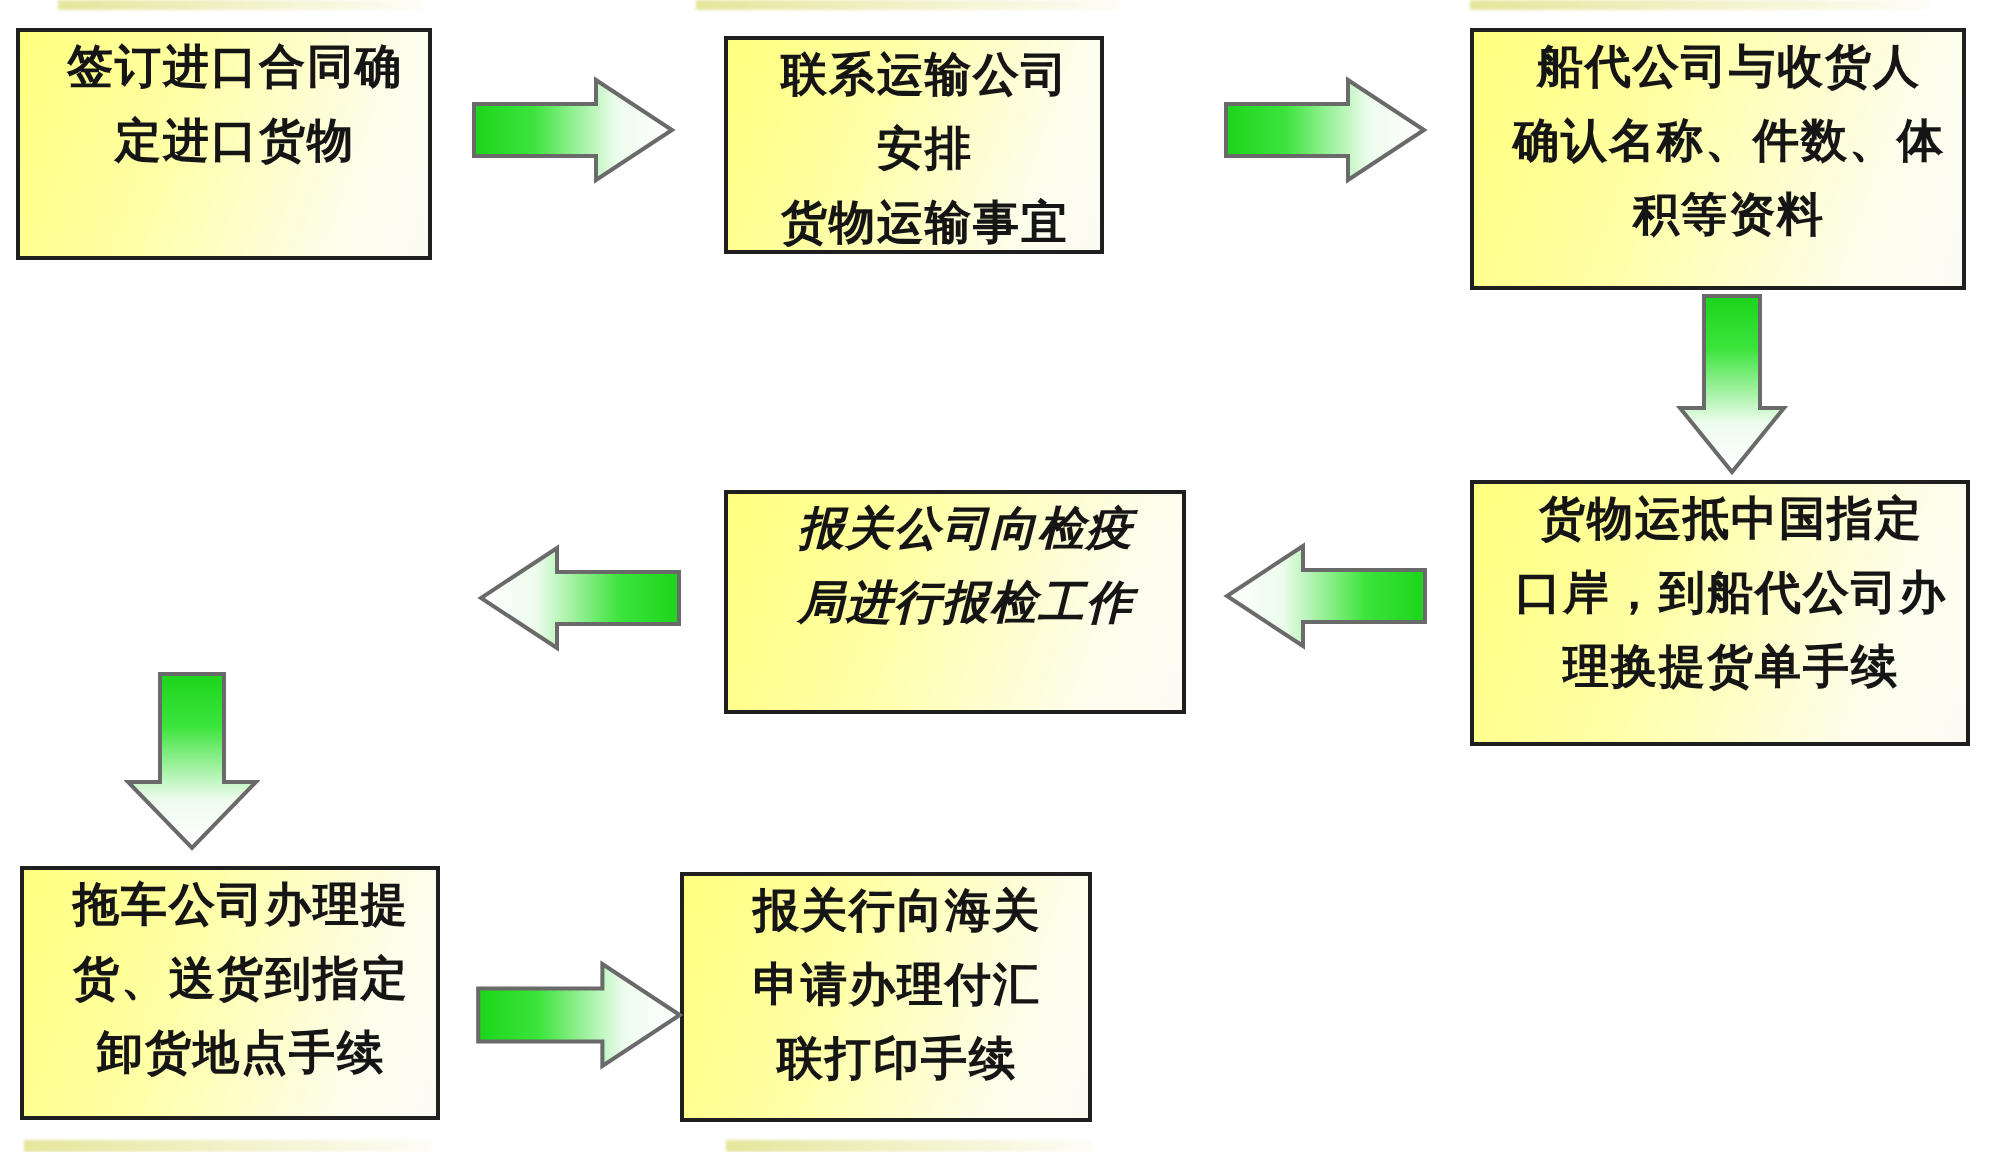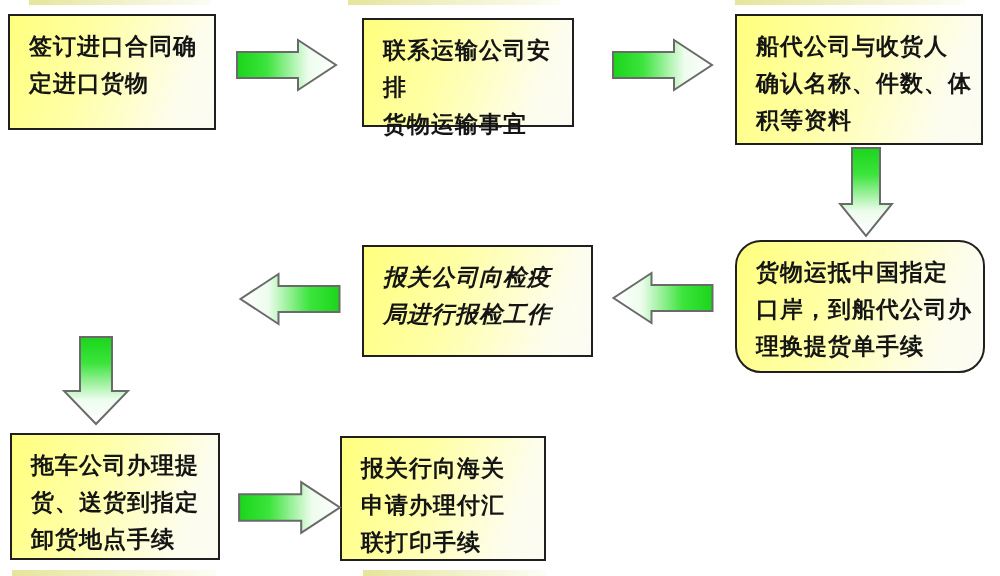--- a/index.html
+++ b/index.html
@@ -13,22 +13,23 @@
   .flow-box{
     position:absolute;
     box-sizing:border-box;
     border:2px solid #1f1f1f;
     background:linear-gradient(110deg,#ffff7e 0%,#ffffa6 38%,#fdfdee 82%,#fbfbf3 100%);
     color:#151515;
     font-size:23px;
     line-height:37px;
     font-weight:600;
     letter-spacing:1px;
-    padding:12px 8px 4px 19px;
+    padding:0 8px 4px 19px;
     white-space:pre-line;
+    text-align:center;
   }
   .arrow{position:absolute;}
   .arrow svg{display:block;width:100%;height:100%;}
   .ghost{
     position:absolute;
     height:5px;
     background:linear-gradient(to right,rgba(228,228,150,0.95),rgba(250,250,235,0.45));
     filter:blur(0.7px);
   }
   .ghost.bottom{height:6px;}
@@ -63,28 +64,28 @@
         <stop offset="30%" stop-color="#3CE43C"></stop>
         <stop offset="72%" stop-color="#EDFCED"></stop>
         <stop offset="100%" stop-color="#FFFFFF"></stop>
       </linearGradient>
     </defs>
   </svg>
 
   <div class="flow-box" style="left:8px;top:14px;width:208px;height:116px;">签订进口合同确
 定进口货物</div>
 
-  <div class="flow-box" style="left:362px;top:18px;width:212px;height:109px;">联系运输公司安排
+  <div class="flow-box" style="left:362px;top:18px;width:190px;height:109px;">联系运输公司安排
 货物运输事宜</div>
 
   <div class="flow-box" style="left:735px;top:14px;width:248px;height:131px;">船代公司与收货人
 确认名称、件数、体
 积等资料</div>
 
-  <div class="flow-box" style="left:735px;top:240px;width:250px;height:133px;border-radius:26px;">货物运抵中国指定
+  <div class="flow-box" style="left:735px;top:240px;width:250px;height:133px;">货物运抵中国指定
 口岸，到船代公司办
 理换提货单手续</div>
 
   <div class="flow-box" style="left:362px;top:245px;width:231px;height:112px;font-style:italic;">报关公司向检疫
 局进行报检工作</div>
 
 
   <div class="flow-box" style="left:10px;top:433px;width:210px;height:127px;">拖车公司办理提
 货、送货到指定
 卸货地点手续</div>

